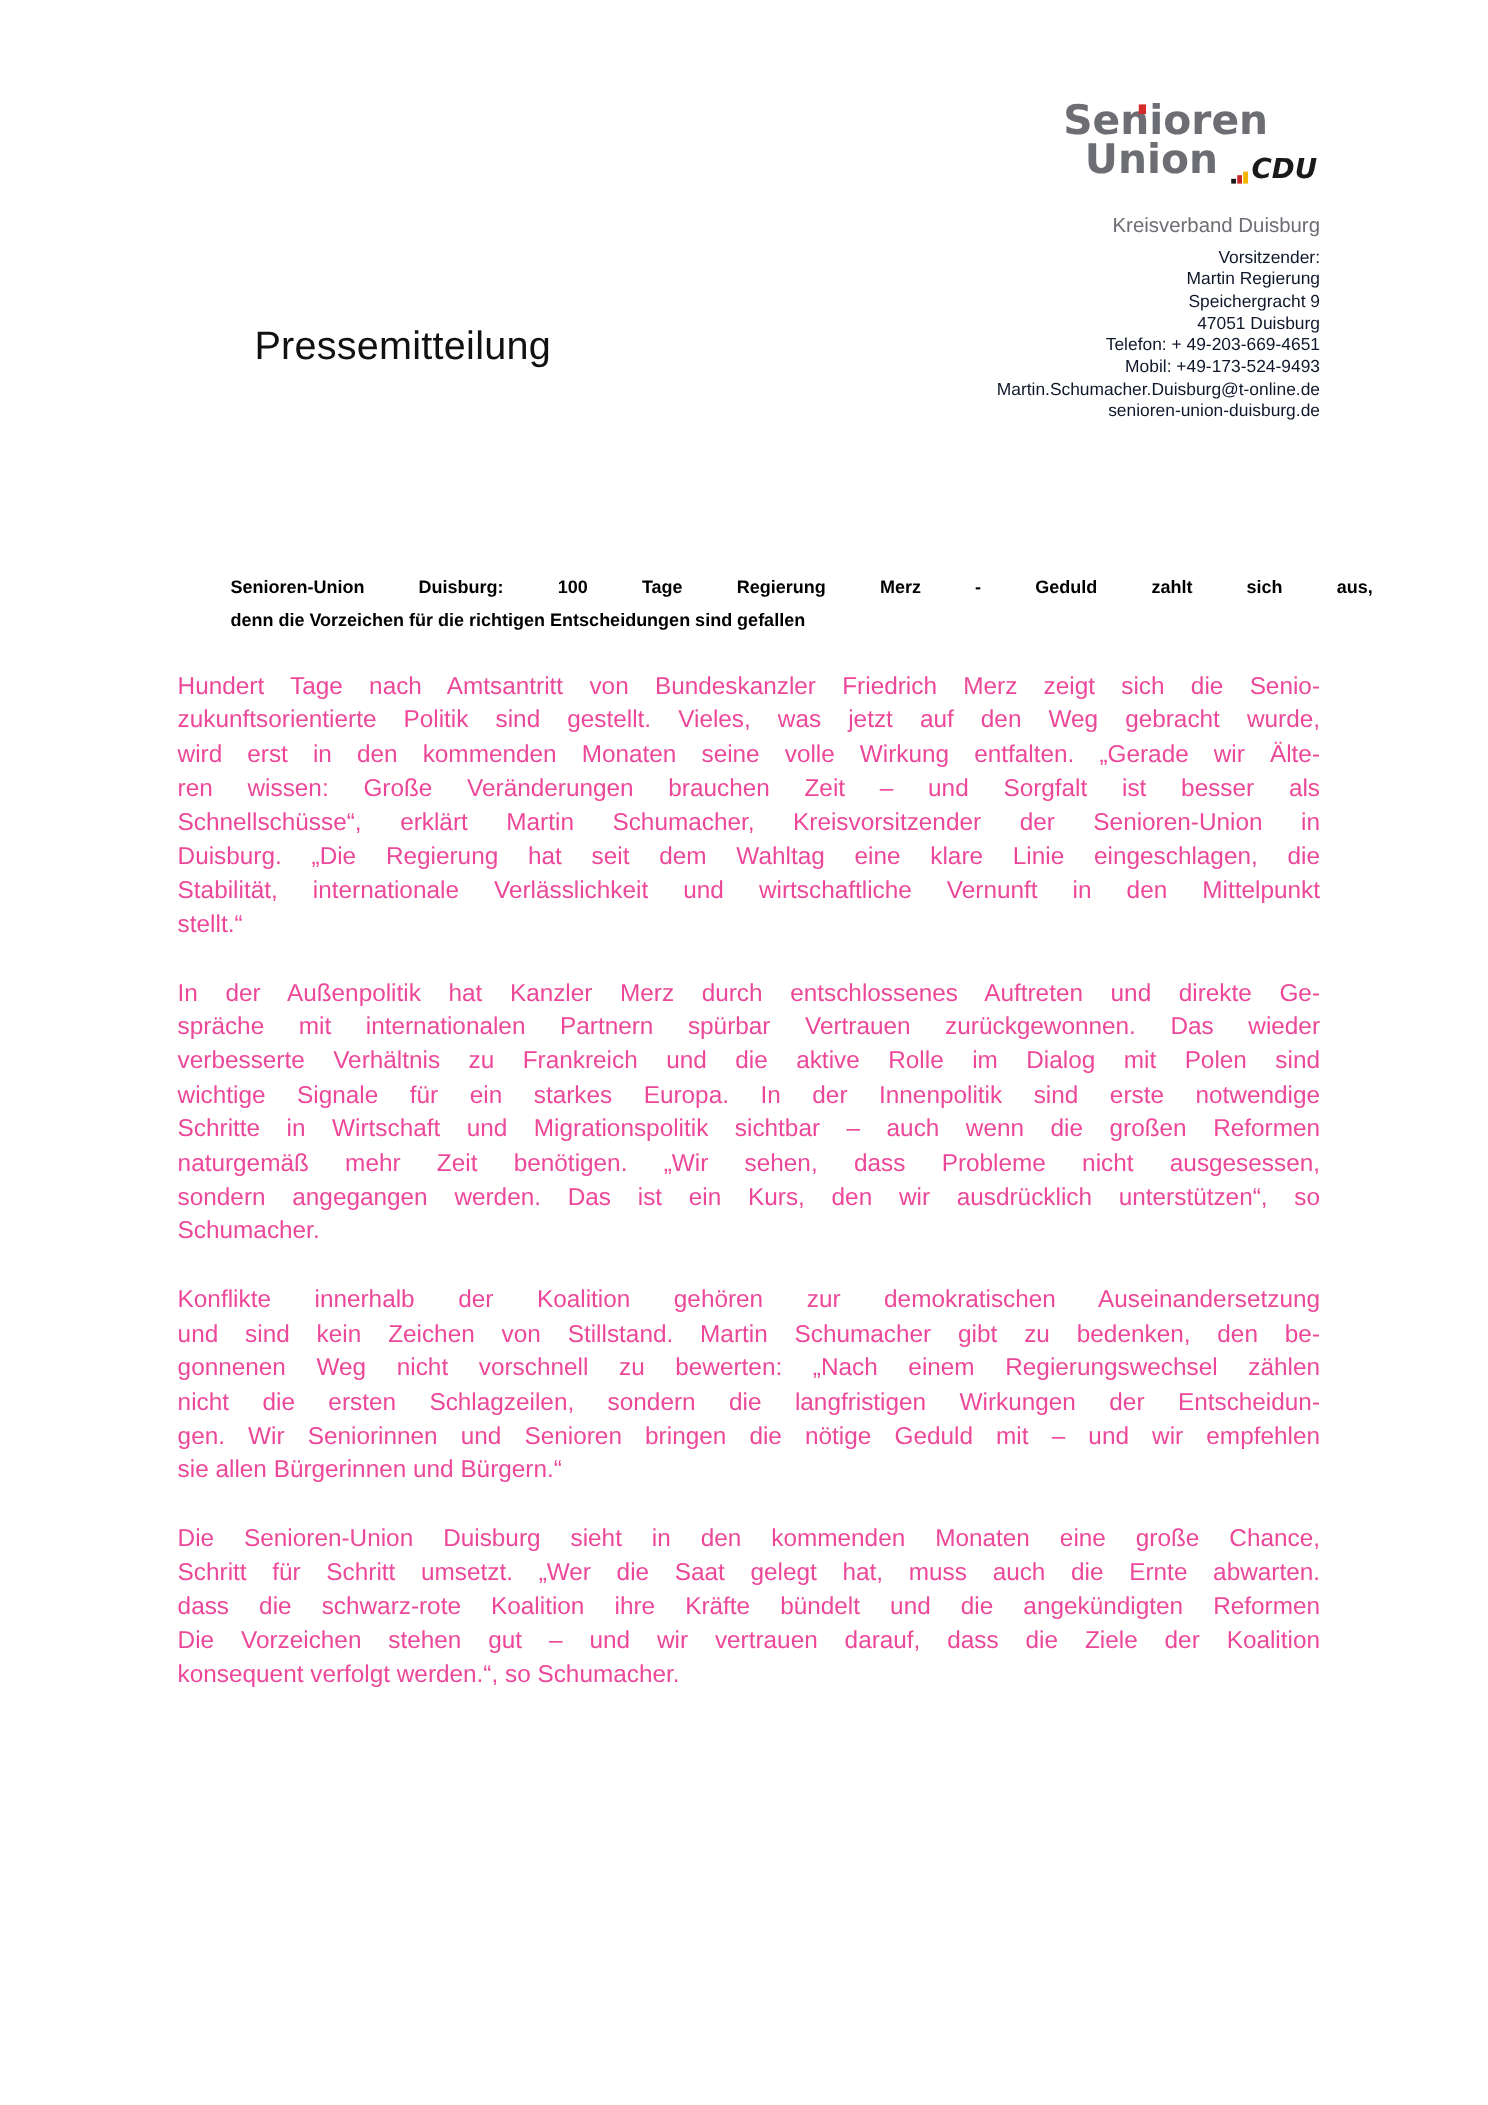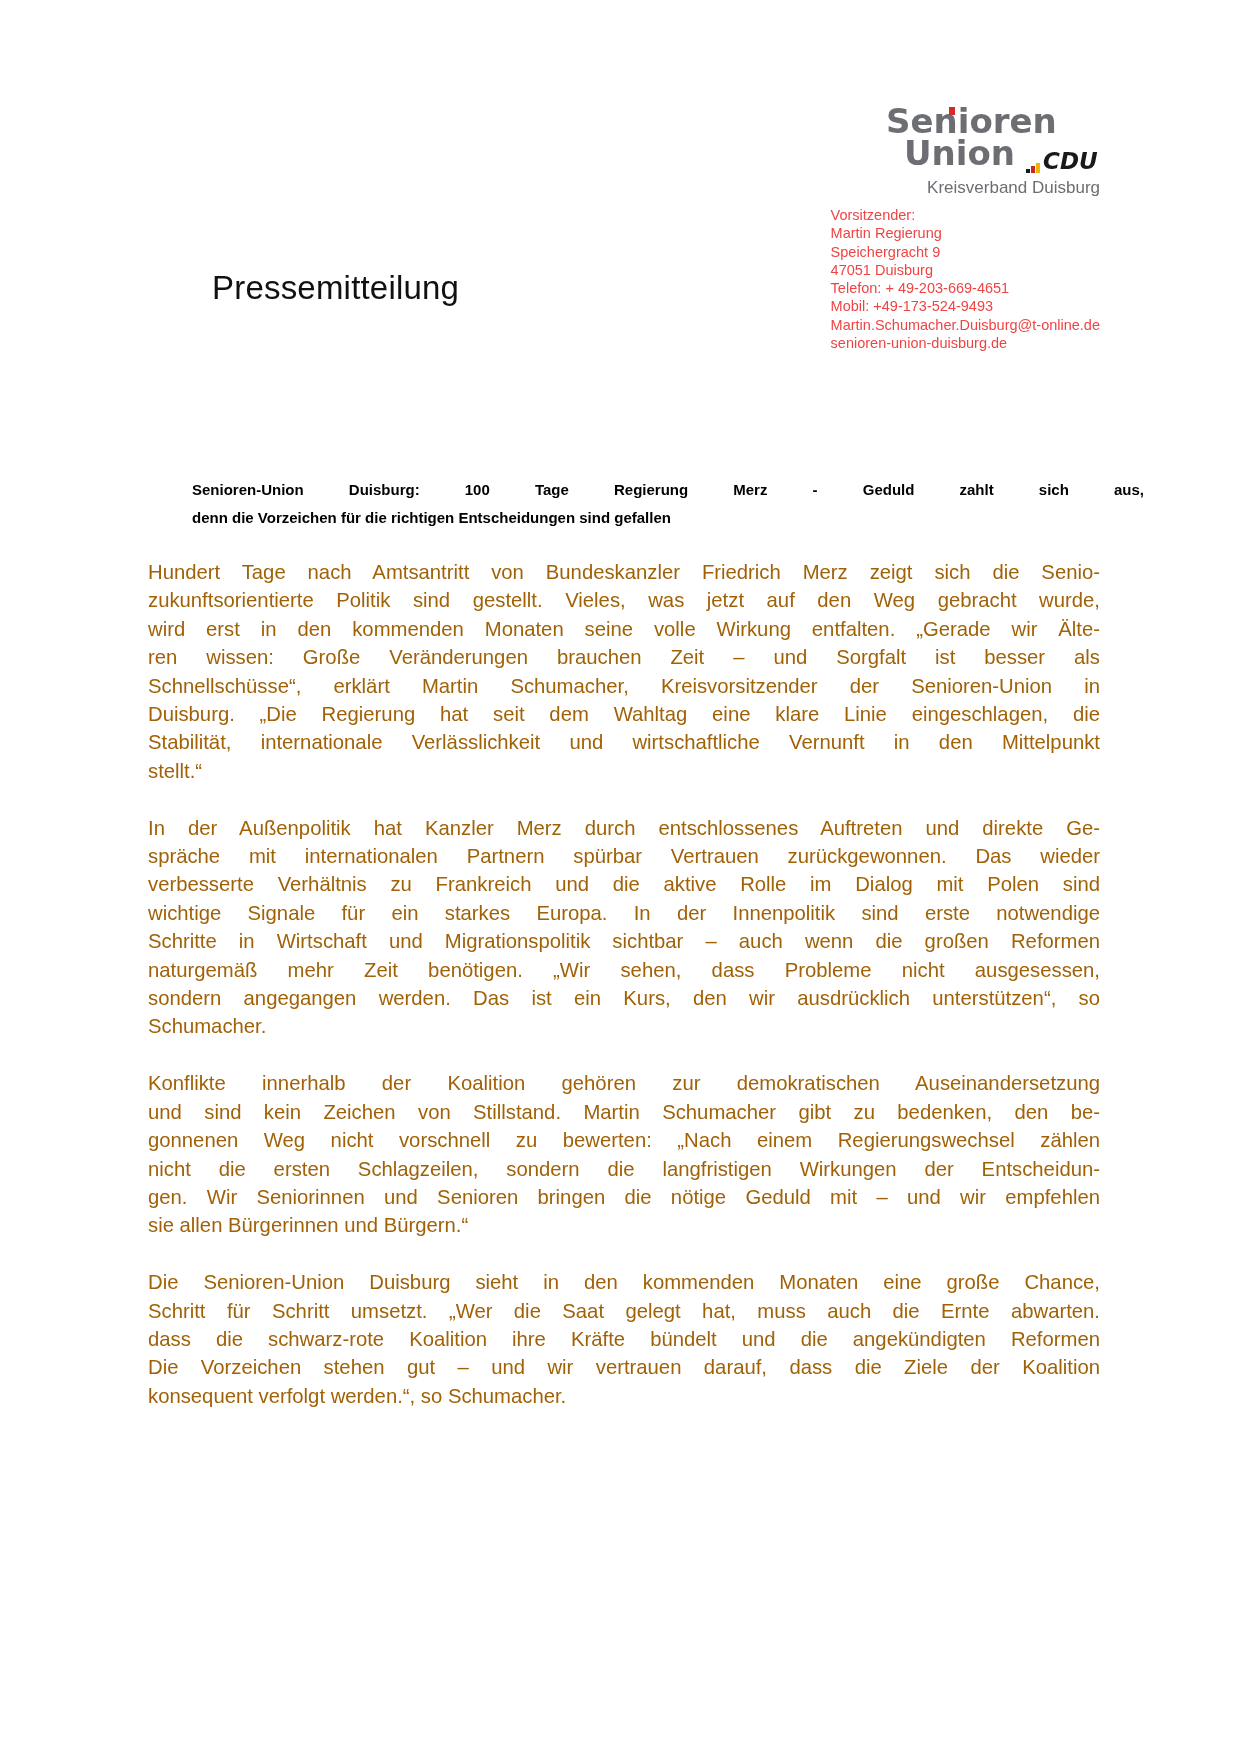--- a/index.html
+++ b/index.html
@@ -18,21 +18,21 @@
     .page {
       position: absolute;
       inset: 0;
       background: #fff;
     }
 
     
     .logo {
       position: absolute;
       left: 886px;
-      top: 104px;
+      top: 84px;
       width: 220px;
       height: 72px;
     }
     .logo-line {
       position: absolute;
       left: 0;
       font-family: "DejaVu Sans", sans-serif;
       font-weight: bold;
       color: #6d6e73;
       letter-spacing: 0px;
@@ -81,24 +81,24 @@
       font-size: 17px;
       color: #6d6e73;
       white-space: nowrap;
     }
 
     
     .contact {
       position: absolute;
       right: 140px;
       top: 206px;
-      text-align: left;
+      text-align: right;
       font-size: 14.5px;
       line-height: 18.3px;
-      color: #ef4444;
+      color: #0f172a;
       white-space: nowrap;
     }
     .contact div { display: block; }
 
     
     .doc-title {
       position: absolute;
       left: 212px;
       top: 269px;
       font-size: 33px;
@@ -124,21 +124,21 @@
     .headline .hl.just { text-align: justify; text-align-last: justify; }
 
     
     .body-text {
       position: absolute;
       left: 148px;
       top: 558px;
       width: 952px;
       font-size: 20.3px;
       line-height: 28.4px;
-      color: #a16207;
+      color: #ec4899;
     }
     .para {
       margin: 0 0 28.4px 0;
       text-align: justify;
     }
     .para .ln {
       display: block;
       text-align: justify;
       text-align-last: justify;
       white-space: nowrap;

